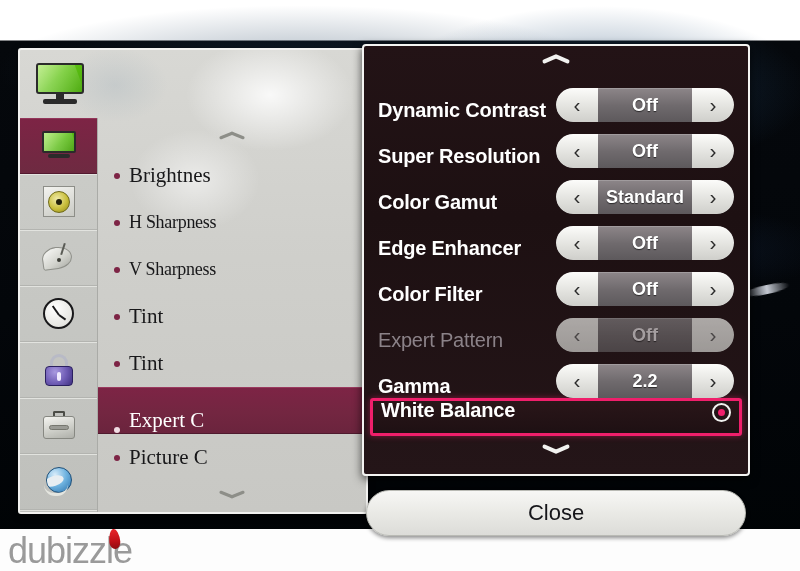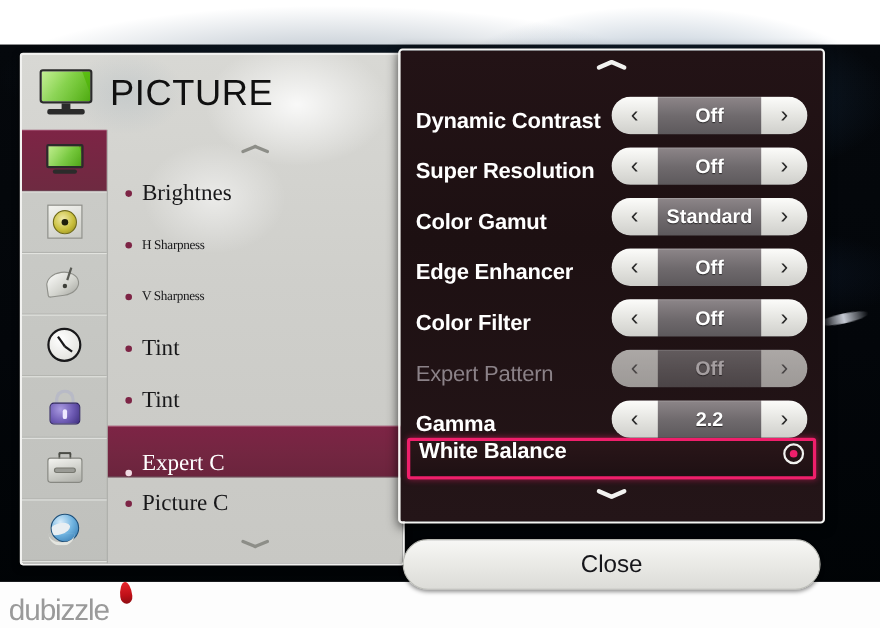--- a/index.html
+++ b/index.html
@@ -259,21 +259,21 @@
     flex: 0 0 auto;
   }
   .list-row.selected {
     background: linear-gradient(180deg,#7d2445,#732641 55%,#6b243d);
     color: #ffffff;
     border-top: 1px solid #9a3a5e;
     border-bottom: 1px solid #4f1a2e;
     align-items: flex-end;
   }
   .list-row.selected .bullet { background: #f0dbe3; }
-  .list-row.narrow { font-size: 12px; letter-spacing: -0.3px; }
+  .list-row.narrow { font-size: 18px; letter-spacing: -0.3px; }
 
   
   #expert-panel {
     position: absolute;
     left: 362px; top: 44px;
     width: 388px; height: 432px;
     background: linear-gradient(180deg, #231316 0%, #1d1012 40%, #241518 100%);
     border: 2px solid #f4f4f2;
     border-radius: 4px;
     box-shadow: 0 3px 10px rgba(0,0,0,0.7);
@@ -378,21 +378,21 @@
   }
 
   
   #watermark {
     position: absolute;
     left: 8px; bottom: 2px;
     display: flex; align-items: flex-end;
     height: 40px;
   }
   #watermark .wm-text {
-    font-size: 27px;
+    font-size: 36px;
     color: #9a9a9a;
     letter-spacing: -1px;
     font-weight: 400;
     line-height: 1;
   }
   #watermark .wm-flame {
     position: absolute;
     left: 101px; bottom: 20px;
     width: 11px; height: 20px;
     background: linear-gradient(180deg,#e8262c 0%,#c01018 60%,#8e0d12 100%);
@@ -407,21 +407,20 @@
 <div id="bottom-strip"></div>
 
 <div id="picture-menu">
 
   <div class="menu-header">
     <span class="tv-icon">
       <span class="tv-screen"></span>
         <span class="tv-neck"></span>
         <span class="tv-base"></span>
     </span>
-    <span class="menu-title">PICTURE</span>
   </div>
 
   <div class="menu-body">
 
     <div class="icon-rail">
 
       <div class="rail-item active">
         <span class="ico ico-tv">
             <i class="s"></i>
             <i class="b"></i>

